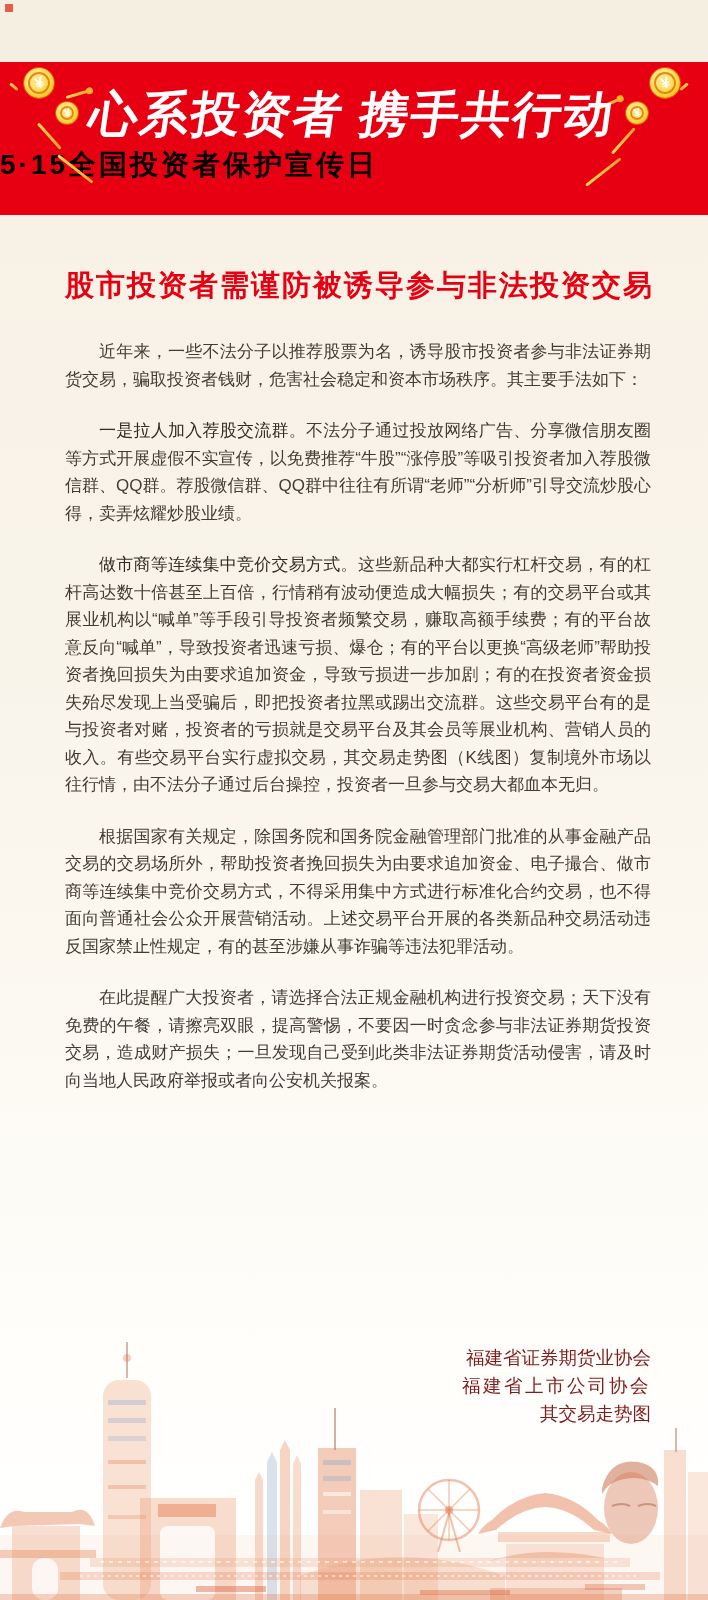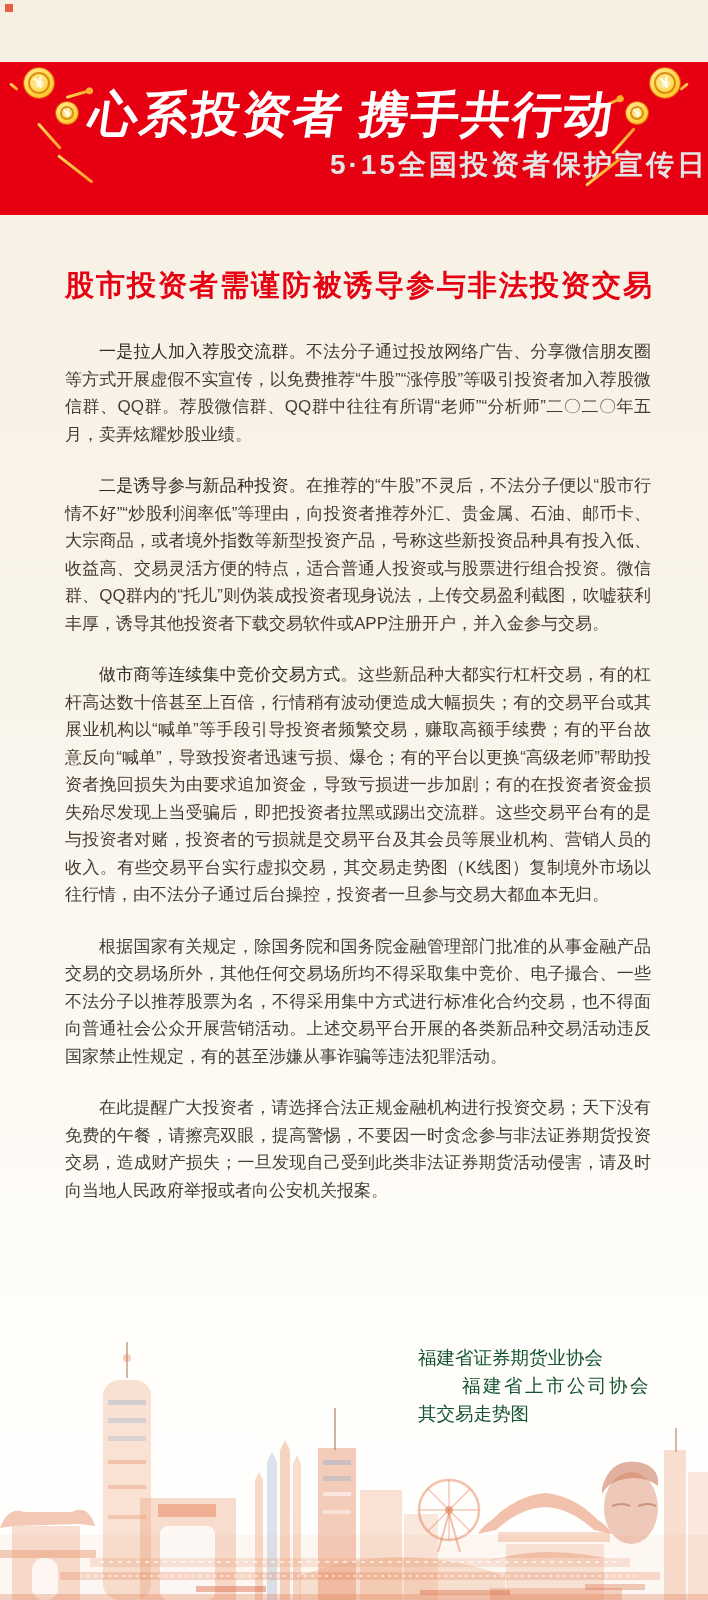--- a/index.html
+++ b/index.html
@@ -10,43 +10,43 @@
   }
   .corner-mark{position:absolute;left:5px;top:4px;width:8px;height:8px;background:#e2442f;opacity:.85;}
   
   .banner{position:absolute;left:0;top:62px;width:708px;height:153px;background:#e60012;overflow:hidden;}
   .banner-title{
     margin:0;padding-top:26px;text-align:center;color:#fff;
     font-size:49px;line-height:52px;font-weight:bold;letter-spacing:2px;
     transform:skewX(-8deg);white-space:nowrap;
   }
   .banner-subtitle{
-    margin:0;padding-top:10px;text-align:right;color:#e5e5e5;
+    margin:0;padding-top:10px;text-align:left;color:#000000;
     font-size:28px;line-height:30px;font-weight:bold;letter-spacing:3px;white-space:nowrap;
   }
   .coin{position:absolute;border-radius:50%;
     background:radial-gradient(circle at 40% 35%,#ffe37a 0 30%,#ffd23f 62%,#efa300 100%);
     display:flex;align-items:center;justify-content:center;box-shadow:0 0 0 1px rgba(220,140,0,.6);}
   .coin::before{content:"";position:absolute;inset:4px;border-radius:50%;border:2px solid rgba(214,128,0,.85);}
   .coin span{position:relative;color:#fff;font-weight:bold;transform:rotate(-18deg);}
   .coin.big{width:30px;height:30px;font-size:16px;}
   .coin.small{width:22px;height:22px;font-size:12px;}
   .streak{position:absolute;height:3px;border-radius:2px;
     background:linear-gradient(90deg,#ffd94f,#ff9d2e);transform-origin:left center;}
   .streak.dot::after{content:"";position:absolute;right:-4px;top:-2px;width:7px;height:7px;border-radius:50%;background:#ffb12e;}
   
   .article{position:absolute;left:0;top:268px;width:708px;padding:0 57px 0 65px;box-sizing:border-box;}
   .article-title{margin:0 0 36px 0;text-align:center;color:#e60012;
     font-size:29px;line-height:34px;font-weight:bold;letter-spacing:2px;white-space:nowrap;}
   .article p{margin:0 0 24px 0;font-size:17px;line-height:27.5px;color:#433c33;
     text-align:justify;text-indent:2em;}
   .lead{font-weight:normal;color:#322c25;}
   
-  .signature{position:absolute;top:1344px;right:57px;text-align:left;
-    font-size:18.5px;line-height:28px;color:#14532d;}
+  .signature{position:absolute;top:1344px;right:57px;text-align:right;
+    font-size:18.5px;line-height:28px;color:#7f1d1d;}
   .signature .spaced{letter-spacing:2.5px;margin-left:44px;}
   
   .skyline{position:absolute;left:0;bottom:0;width:708px;height:300px;}
 </style>
 </head>
 <body>
 
 <div class="corner-mark"></div>
 
 <div class="banner">
@@ -72,28 +72,28 @@
   <div class="streak" style="left:612px;top:90px;width:34px;transform:rotate(-48deg);"></div>
   <div class="streak" style="left:586px;top:122px;width:44px;transform:rotate(-38deg);"></div>
 
   <h1 class="banner-title">心系投资者 携手共行动</h1>
   <div class="banner-subtitle">5·15全国投资者保护宣传日</div>
 </div>
 
 <div class="article">
   <h2 class="article-title">股市投资者需谨防被诱导参与非法投资交易</h2>
 
+  <p><span class="lead"></span><span>近年来，一些不法分子以推荐股票为名，诱导股市投资者参与非法证券期货交易，骗取投资者钱财，危害社会稳定和资本市场秩序。其主要手法如下：</span></p>
 
-  <p><span class="lead">一是拉人加入荐股交流群。</span><span>不法分子通过投放网络广告、分享微信朋友圈等方式开展虚假不实宣传，以免费推荐“牛股”“涨停股”等吸引投资者加入荐股微信群、QQ群。荐股微信群、QQ群中往往有所谓“老师”“分析师”二〇二〇年五月，卖弄炫耀炒股业绩。</span></p>
+  <p><span class="lead">一是拉人加入荐股交流群。</span><span>不法分子通过投放网络广告、分享微信朋友圈等方式开展虚假不实宣传，以免费推荐“牛股”“涨停股”等吸引投资者加入荐股微信群、QQ群。荐股微信群、QQ群中往往有所谓“老师”“分析师”引导交流炒股心得，卖弄炫耀炒股业绩。</span></p>
 
-  <p><span class="lead">二是诱导参与新品种投资。</span><span>在推荐的“牛股”不灵后，不法分子便以“股市行情不好”“炒股利润率低”等理由，向投资者推荐外汇、贵金属、石油、邮币卡、大宗商品，或者境外指数等新型投资产品，号称这些新投资品种具有投入低、收益高、交易灵活方便的特点，适合普通人投资或与股票进行组合投资。微信群、QQ群内的“托儿”则伪装成投资者现身说法，上传交易盈利截图，吹嘘获利丰厚，诱导其他投资者下载交易软件或APP注册开户，并入金参与交易。</span></p>
 
   <p><span class="lead">做市商等连续集中竞价交易方式。</span><span>这些新品种大都实行杠杆交易，有的杠杆高达数十倍甚至上百倍，行情稍有波动便造成大幅损失；有的交易平台或其展业机构以“喊单”等手段引导投资者频繁交易，赚取高额手续费；有的平台故意反向“喊单”，导致投资者迅速亏损、爆仓；有的平台以更换“高级老师”帮助投资者挽回损失为由要求追加资金，导致亏损进一步加剧；有的在投资者资金损失殆尽发现上当受骗后，即把投资者拉黑或踢出交流群。这些交易平台有的是与投资者对赌，投资者的亏损就是交易平台及其会员等展业机构、营销人员的收入。有些交易平台实行虚拟交易，其交易走势图（K线图）复制境外市场以往行情，由不法分子通过后台操控，投资者一旦参与交易大都血本无归。</span></p>
 
-  <p><span class="lead"></span><span>根据国家有关规定，除国务院和国务院金融管理部门批准的从事金融产品交易的交易场所外，其他任何交易场所均不得采取集中竞价、电子撮合、一些不法分子以推荐股票为名，不得采用集中方式进行标准化合约交易，也不得面向普通社会公众开展营销活动。上述交易平台开展的各类新品种交易活动违反国家禁止性规定，有的甚至涉嫌从事诈骗等违法犯罪活动。</span></p>
+  <p><span class="lead"></span><span>根据国家有关规定，除国务院和国务院金融管理部门批准的从事金融产品交易的交易场所外，帮助投资者挽回损失为由要求追加资金、电子撮合、做市商等连续集中竞价交易方式，不得采用集中方式进行标准化合约交易，也不得面向普通社会公众开展营销活动。上述交易平台开展的各类新品种交易活动违反国家禁止性规定，有的甚至涉嫌从事诈骗等违法犯罪活动。</span></p>
 
   <p><span class="lead"></span><span>在此提醒广大投资者，请选择合法正规金融机构进行投资交易；天下没有免费的午餐，请擦亮双眼，提高警惕，不要因一时贪念参与非法证券期货投资交易，造成财产损失；一旦发现自己受到此类非法证券期货活动侵害，请及时向当地人民政府举报或者向公安机关报案。</span></p>
 </div>
 
 <div class="signature">
   <div>福建省证券期货业协会</div>
   <div class="spaced">福建省上市公司协会</div>
   <div>其交易走势图</div>
 </div>
 

